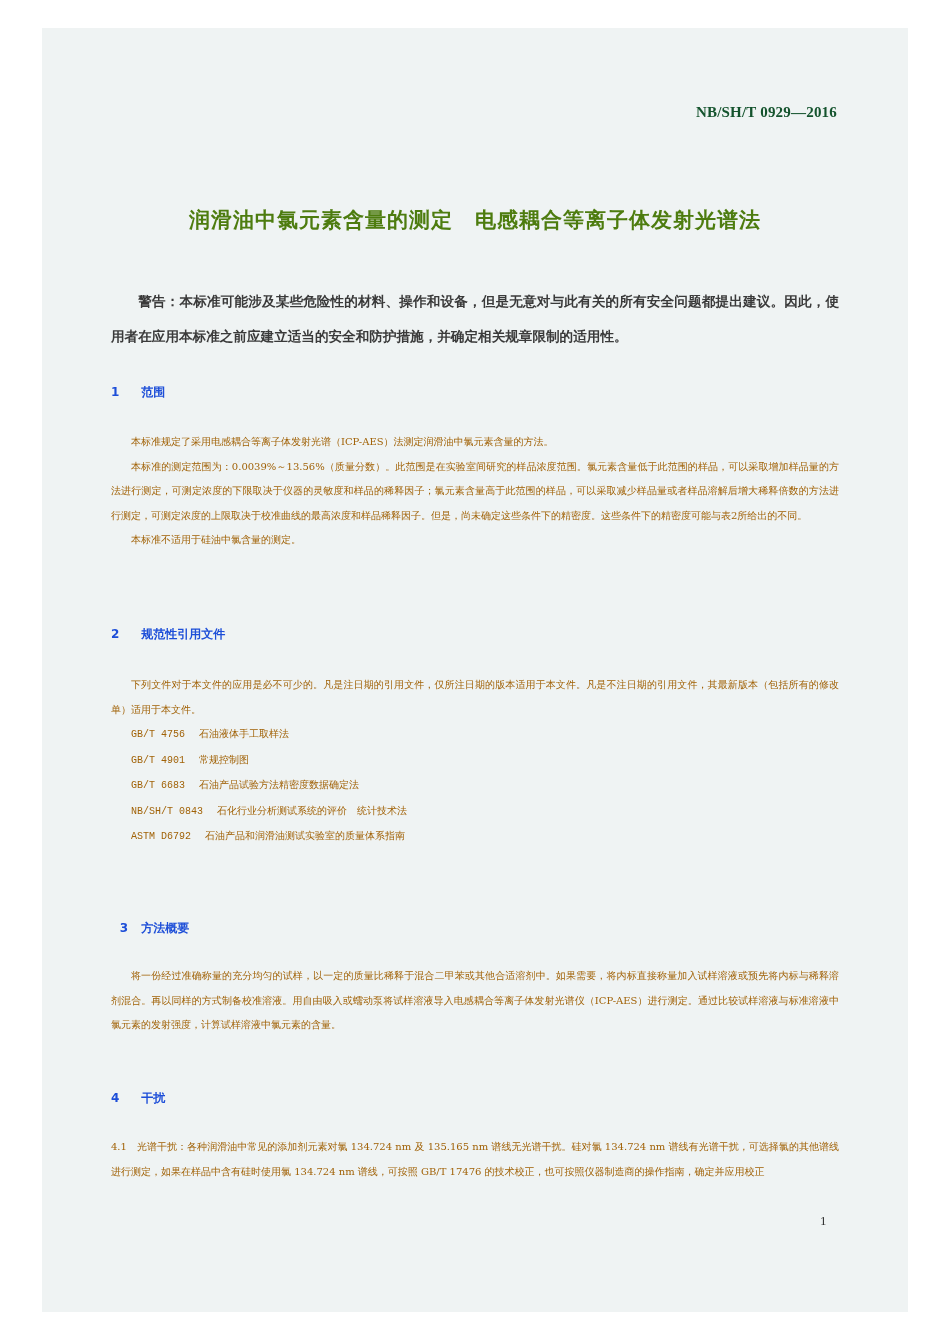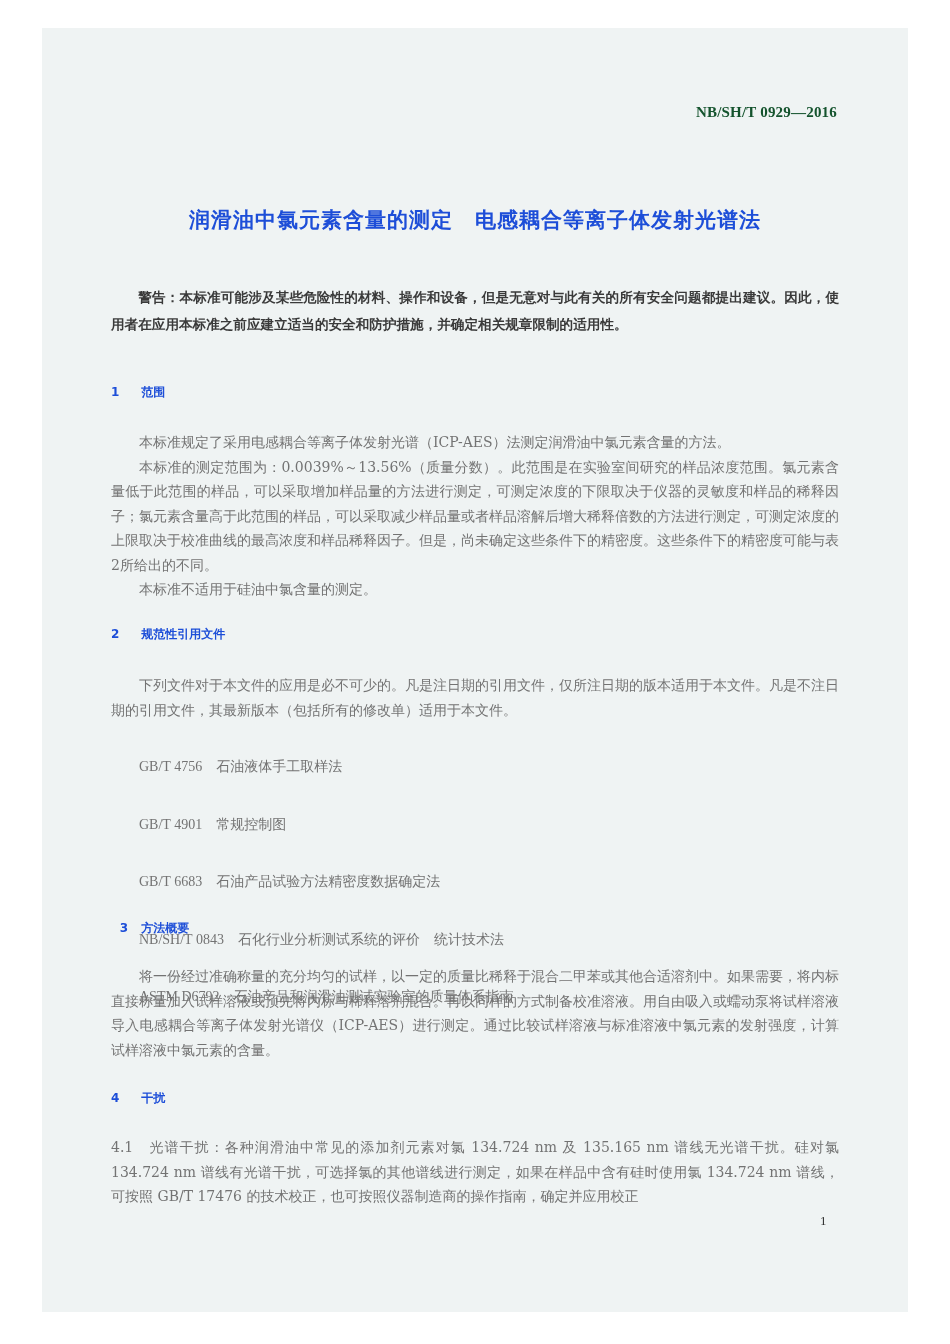--- a/index.html
+++ b/index.html
@@ -3,30 +3,30 @@
 <meta charset="utf-8">
 <style>
   html, body { margin: 0; padding: 0; background: #ffffff; }
   body { width: 950px; height: 1344px; position: relative; overflow: hidden;
          font-family: "DejaVu Serif", "Liberation Serif", serif; color: #2b2b2b; }
   .sheet { position: absolute; left: 42px; top: 28px; width: 866px; height: 1284px;
            background: #eff3f3; }
   .std-code { position: absolute; right: 113px; top: 104px; font-family: "Liberation Serif", serif;
               font-weight: bold; font-size: 15px; color: #14532d; letter-spacing: 0.2px; }
   .title { position: absolute; left: 0; width: 950px; top: 206px; text-align: center;
-           font-family: "DejaVu Sans", sans-serif; font-weight: bold; font-size: 21px; color: #1d4ed8;
+           font-family: "DejaVu Sans", sans-serif; font-weight: bold; font-size: 21px; color: #4d7c0f;
            letter-spacing: 1px; word-spacing: 18px; }
-  .block { position: absolute; left: 111px; width: 728px; font-size: 14px; line-height: 24.5px;
-           text-align: justify; color: #737373; }
+  .block { position: absolute; left: 111px; width: 728px; font-size: 10px; line-height: 24.5px;
+           text-align: justify; color: #a16207; }
   .warning { top: 284px; font-family: "DejaVu Sans", sans-serif; font-weight: bold; font-size: 13.6px;
-             color: #3a3a3a; line-height: 27px; }
+             color: #3a3a3a; line-height: 35px; }
   .p { margin: 0; text-indent: 2em; }
   .p.noindent { text-indent: 0; }
   .ref { margin: 0; padding-left: 2em; text-indent: 0; }
-  .ref-code { display: inline-block; font-family: Liberation Serif, serif; margin-right: 14px; margin-top: 33px; }
+  .ref-code { display: inline-block; font-family: Liberation Mono, monospace; margin-right: 14px; }
   .heading { position: absolute; left: 111px; font-family: "DejaVu Sans", sans-serif; font-weight: bold;
              font-size: 12px; color: #1d4ed8; }
   .heading .num { display: inline-block; width: 26px; }
   .page-num { position: absolute; left: 820px; top: 1213px; font-size: 13px; color: #333;
               font-family: "Liberation Serif", serif; }
 </style>
 </head>
 <body>
 
 <div class="sheet"></div>

